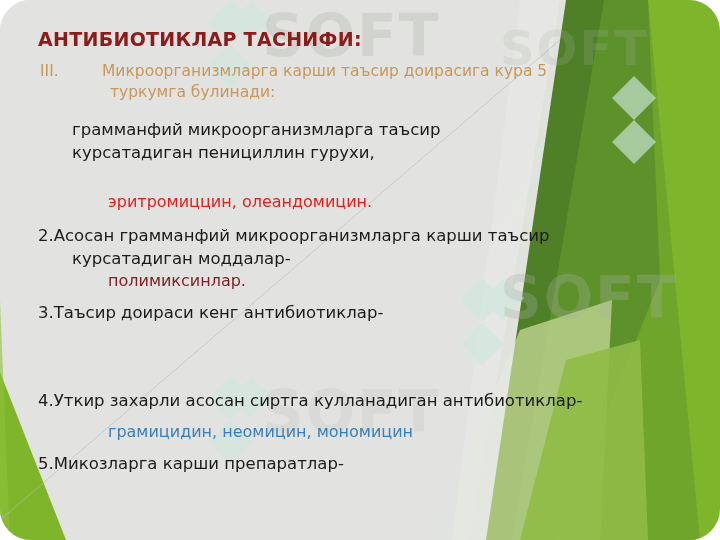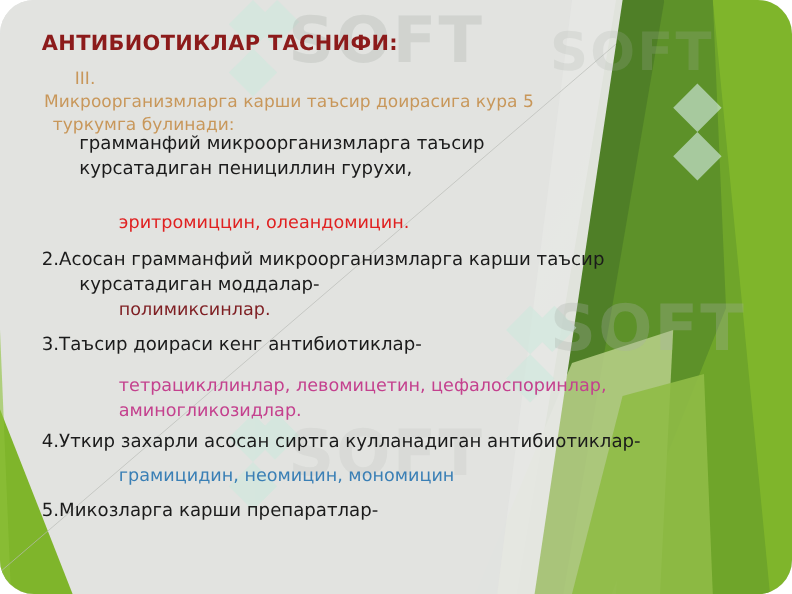--- a/index.html
+++ b/index.html
@@ -68,21 +68,20 @@
     top: 61px;
     width: 650px;
     color: #c8975a;
     font-size: 15.5px;
     line-height: 21px;
   }
   .roman-row .marker {
     display: inline-block;
     width: 62px;
     vertical-align: top;
-    margin-left: 28px;
   }
   .roman-row .rtext {
     display: inline-block;
     width: 570px;
     vertical-align: top;
     text-indent: 0;
   }
   .roman-row .rtext .ln2 { display:block; padding-left: 8px; }
 
   .item {
@@ -168,24 +167,20 @@
       <span class="ind1">2.Асосан грамманфий микроорганизмларга карши таъсир</span>
       <span class="ind2">курсатадиган моддалар-</span>
     </div>
     <div class="sub c-darkred" style="top:269px;">
       <span class="ind">полимиксинлар.</span>
     </div>
 
     <div class="item" style="top:301px;">
       <span class="ind1">3.Таъсир доираси кенг антибиотиклар-</span>
     </div>
-    <div class="sub c-magenta" style="top:338px;">
-      <span class="ind">тетрацикллинлар, левомицетин, цефалоспоринлар,</span>
-      <span class="ind">аминогликозидлар.</span>
-    </div>
 
     <div class="item" style="top:389px;">
       <span class="ind1">4.Уткир захарли асосан сиртга кулланадиган антибиотиклар-</span>
     </div>
     <div class="sub c-blue" style="top:420px;">
       <span class="ind">грамицидин, неомицин, мономицин</span>
     </div>
 
     <div class="item" style="top:452px;">
       <span class="ind1">5.Микозларга карши препаратлар-</span>

